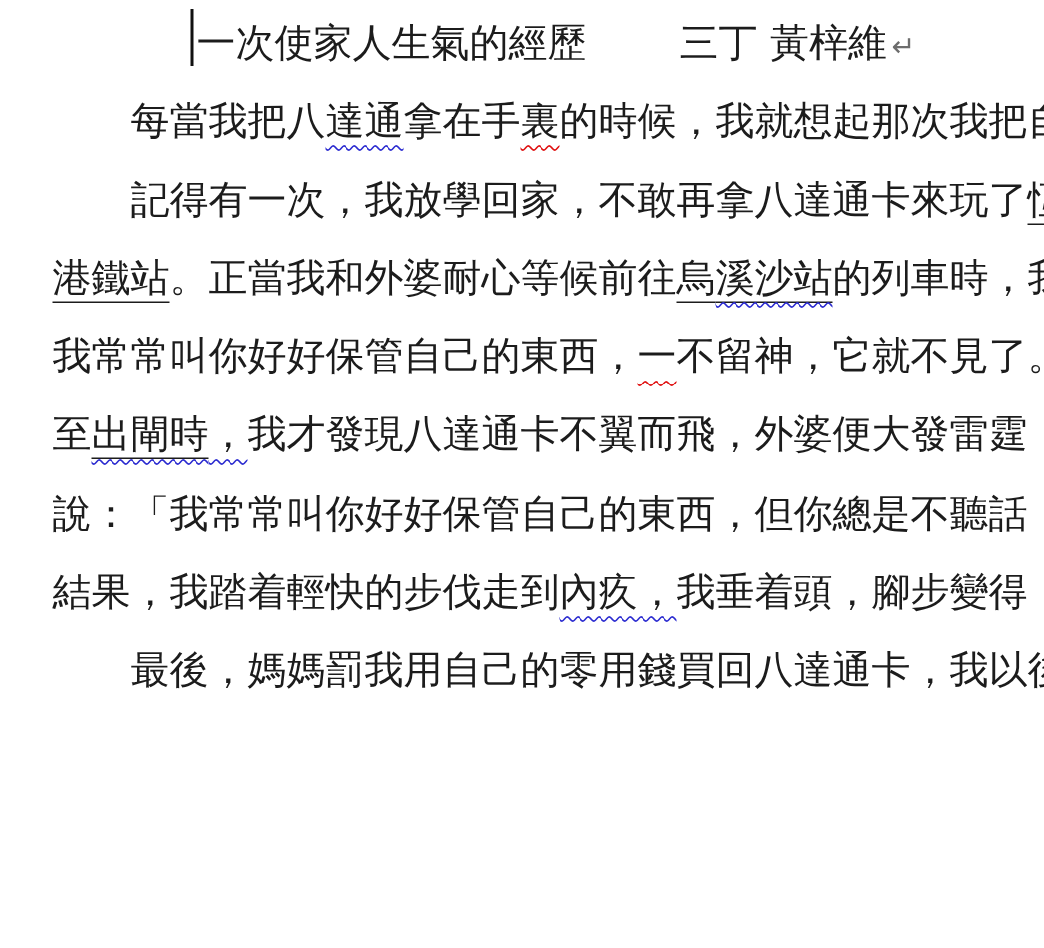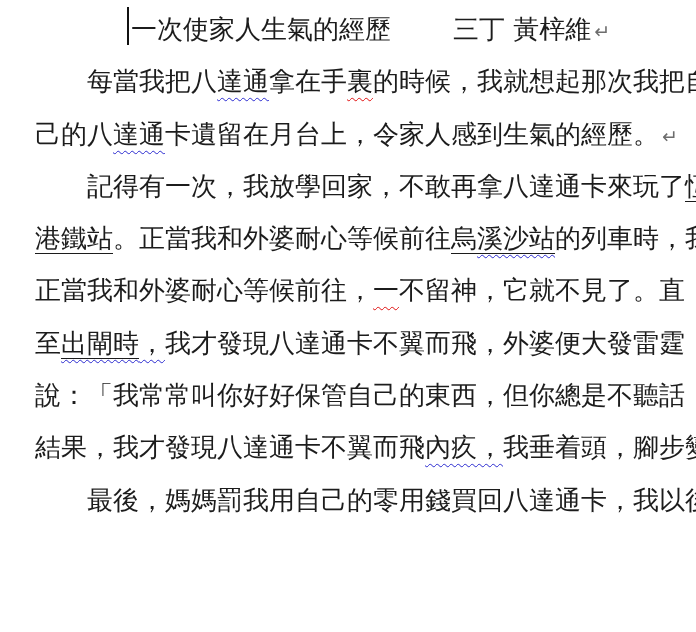--- a/index.html
+++ b/index.html
@@ -53,22 +53,21 @@
     font-family: "DejaVu Sans", sans-serif;
   }
 </style>
 </head>
 <body>
 
 <div class="page">
   <div class="doc">
       <div class="line" style="padding-left: 92px;"><span class="cursor"></span><span>一次使家人生氣的經歷</span><span class="author">三丁 黃梓維</span><span class="pilcrow">↵</span></div>
       <div class="line" style="padding-left: 52px;"><span>每當我把八</span><span class="sq-blue">達通</span><span>拿在手</span><span class="sq-red">裏</span><span>的時候，我就想起那次我把自</span></div>
-      <div class="line"><span>己的八</span><span class="sq-blue">達通</span><span>卡遺留在月台上，令家人感到生氣的經歷。</span><span class="pilcrow">↵</span></div>
       <div class="line" style="padding-left: 52px;"><span>記得有一次，我放學回家，不敢再拿八達通卡來玩了</span><span class="u">恆安</span></div>
       <div class="line"><span class="u">港鐵站</span><span>。正當我和外婆耐心等候前往</span><span class="u">烏</span><span class="u sq-blue">溪沙站</span><span>的列車時，我</span></div>
-      <div class="line"><span>正當我和外婆耐心等候前往，</span><span class="sq-red">一</span><span>不留神，它就不見了。直</span></div>
+      <div class="line"><span>我常常叫你好好保管自己的東西，</span><span class="sq-red">一</span><span>不留神，它就不見了。直</span></div>
       <div class="line"><span>至</span><span class="u sq-blue">出閘時</span><span class="sq-blue">，</span><span>我才發現八達通卡不翼而飛，外婆便大發雷霆，</span></div>
       <div class="line"><span>說：「我常常叫你好好保管自己的東西，但你總是不聽話！」</span></div>
-      <div class="line"><span>結果，我才發現八達通卡不翼而飛</span><span class="sq-blue">內疚，</span><span>我垂着頭，腳步變得</span></div>
+      <div class="line"><span>結果，我踏着輕快的步伐走到</span><span class="sq-blue">內疚，</span><span>我垂着頭，腳步變得</span></div>
       <div class="line" style="padding-left: 52px;"><span>最後，媽媽罰我用自己的零用錢買回八達通卡，我以後</span></div>
     </div>
 </div>
 
 </body></html>

